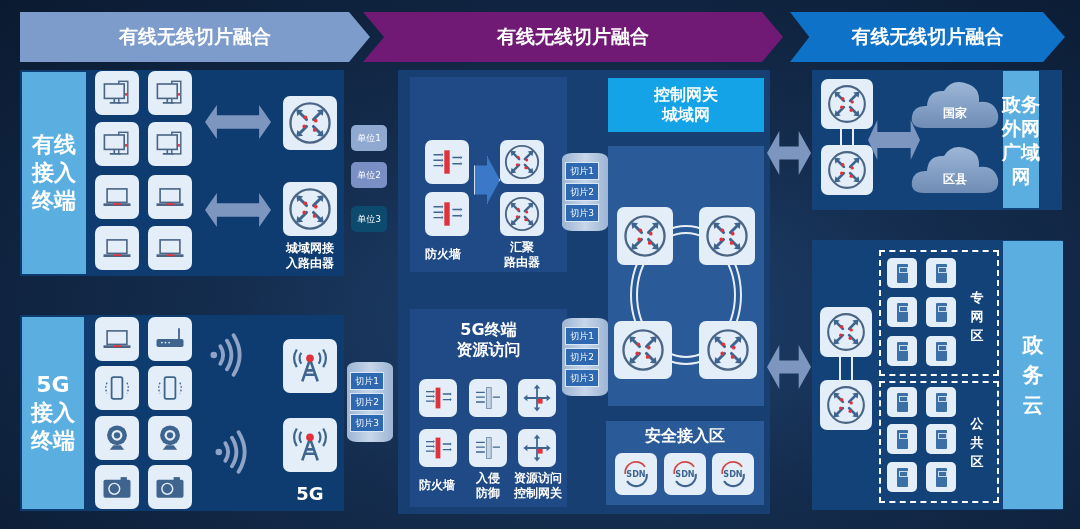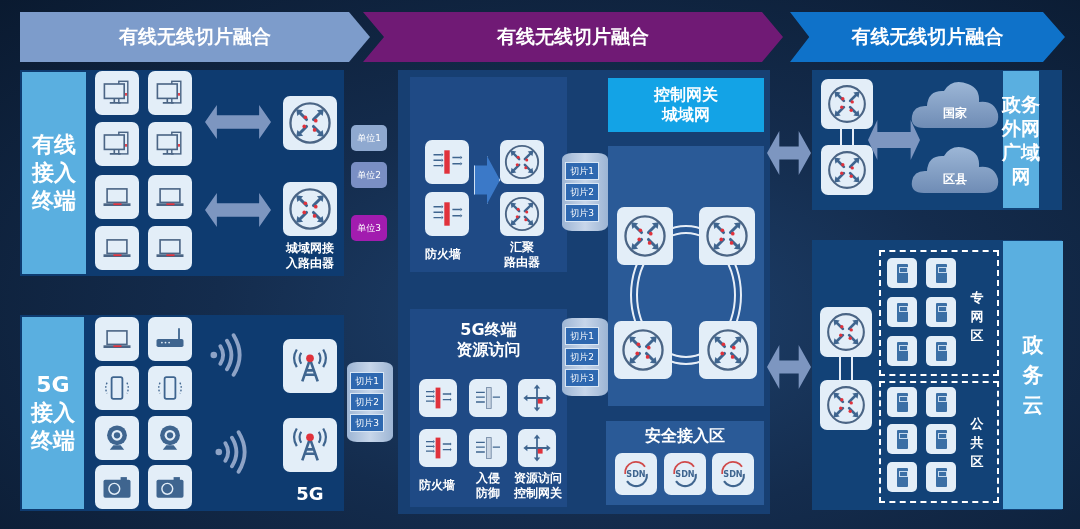--- a/index.html
+++ b/index.html
@@ -202,21 +202,21 @@
 <div class="tile big" style="left:283px;top:182px">
     <svg width="46" height="46">
       <use href="#router"></use>
     </svg>
   </div>
 <div class="lbl" style="left:278px;top:241px;width:64px;white-space:pre">城域网接
 入路由器</div>
 
 <div class="unit" style="left:351px;top:125px;background:#8fa9d0">单位1</div>
 <div class="unit" style="left:351px;top:162px;background:#7a8fc4">单位2</div>
-<div class="unit" style="left:351px;top:215px;background:#a21caf">单位3</div>
+<div class="unit" style="left:351px;top:206px;background:#0c4a6e">单位3</div>
 
 <div class="panel" style="left:20px;top:315px;width:324px;height:196px;background:#0e3b70"></div>
 <div class="vlabel" style="left:22px;top:317px;width:62px;height:192px;white-space:pre">5G
 接入
 终端</div>
 <div class="tile" style="left:95px;top:317px">
     <svg width="36" height="36">
       <use href="#laptop"></use>
     </svg>
   </div>

